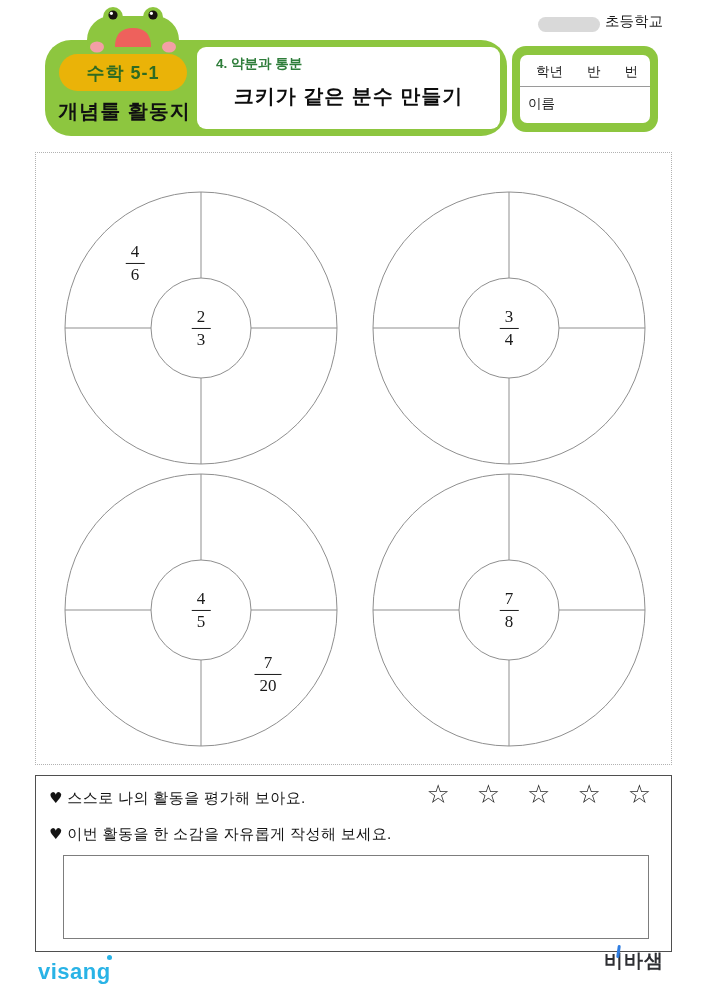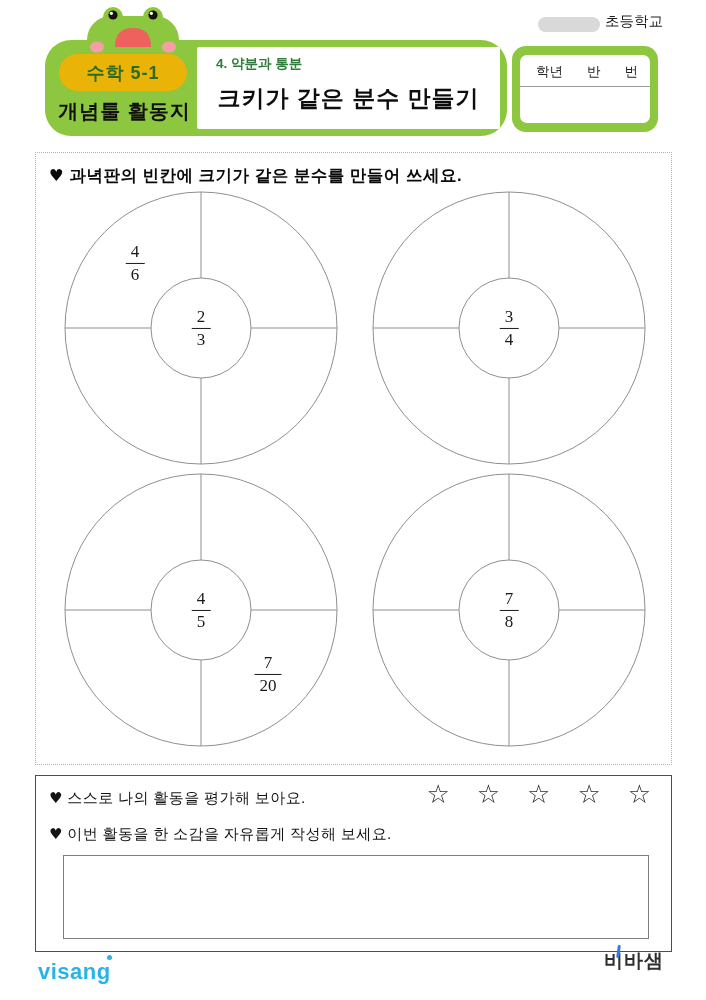--- a/index.html
+++ b/index.html
@@ -9,24 +9,24 @@
 
   
   .banner-left { position:absolute; left:45px; top:40px; width:462px; height:96px;
                  background:#8dc63f; border-radius:26px; }
   .badge-pill  { position:absolute; left:59px; top:54px; width:128px; height:37px;
                  background:#eab308; border-radius:19px; display:flex; align-items:center; justify-content:center;
                  font-size:18px; font-weight:bold; color:#2e6b22; letter-spacing:1px; }
   .badge-sub   { position:absolute; left:47px; top:98px; width:155px; text-align:center;
                  font-size:20px; font-weight:bold; color:#111; letter-spacing:1px; }
   .title-box   { position:absolute; left:197px; top:47px; width:303px; height:82px;
-                 background:#fff; border-radius:2px; }
+                 background:#fff; border-radius:9px; }
   .unit-label  { position:absolute; left:19px; top:8px; font-size:13.5px; font-weight:bold; color:#2e7d3a; }
   .page-title  { position:absolute; left:0; right:0; top:36px; text-align:center;
-                 font-size:23px; font-weight:800; color:#0d0d0d; letter-spacing:1px; }
+                 font-size:20px; font-weight:800; color:#0d0d0d; letter-spacing:1px; }
   .name-frame  { position:absolute; left:512px; top:46px; width:146px; height:86px;
                  background:#8dc63f; border-radius:14px;padding-left:46px; }
   .name-inner  { position:absolute; left:8px; top:9px; width:130px; height:68px;
                  background:#fff; border-radius:7px; overflow:hidden; }
   .fields-row  { display:flex; justify-content:flex-end; gap:24px; padding:8px 12px 5px 12px;
                  border-bottom:1px solid #9a9a9a; font-size:13.5px; color:#222; }
   .name-row    { padding:8px 8px 0 8px; font-size:13.5px; color:#222; }
   .school-pill { position:absolute; left:538px; top:17px; width:62px; height:15px;
                  background:#d9d9d9; border-radius:8px; }
   .school-text { position:absolute; left:605px; top:12px; font-size:14.5px; color:#1c1c1c; }
@@ -115,29 +115,28 @@
   <div class="school-pill"></div>
   <div class="school-text">초등학교</div>
 
   <div class="name-frame">
     <div class="name-inner">
       <div class="fields-row">
         <span>학년</span>
         <span>반</span>
         <span>번</span>
       </div>
+      <div class="name-row">
+        <span>이름</span>
+      </div>
     </div>
   </div>
 
   <div class="main-box">
 
-    <div class="instruction">
-      <span class="heart">♥</span>
-      <span>과녁판의 빈칸에 크기가 같은 분수를 만들어 쓰세요.</span>
-    </div>
 
     <div class="board board-tl">
       <svg width="290" height="290" viewBox="0 0 290 290">
         <circle cx="145" cy="145" r="136" fill="none" stroke="#8f8f8f" stroke-width="1"></circle>
         <circle cx="145" cy="145" r="50" fill="none" stroke="#8f8f8f" stroke-width="1"></circle>
         <line x1="145" y1="9" x2="145" y2="95" stroke="#8f8f8f" stroke-width="1"></line>
         <line x1="145" y1="195" x2="145" y2="281" stroke="#8f8f8f" stroke-width="1"></line>
         <line x1="9" y1="145" x2="95" y2="145" stroke="#8f8f8f" stroke-width="1"></line>
         <line x1="195" y1="145" x2="281" y2="145" stroke="#8f8f8f" stroke-width="1"></line>
       </svg>

